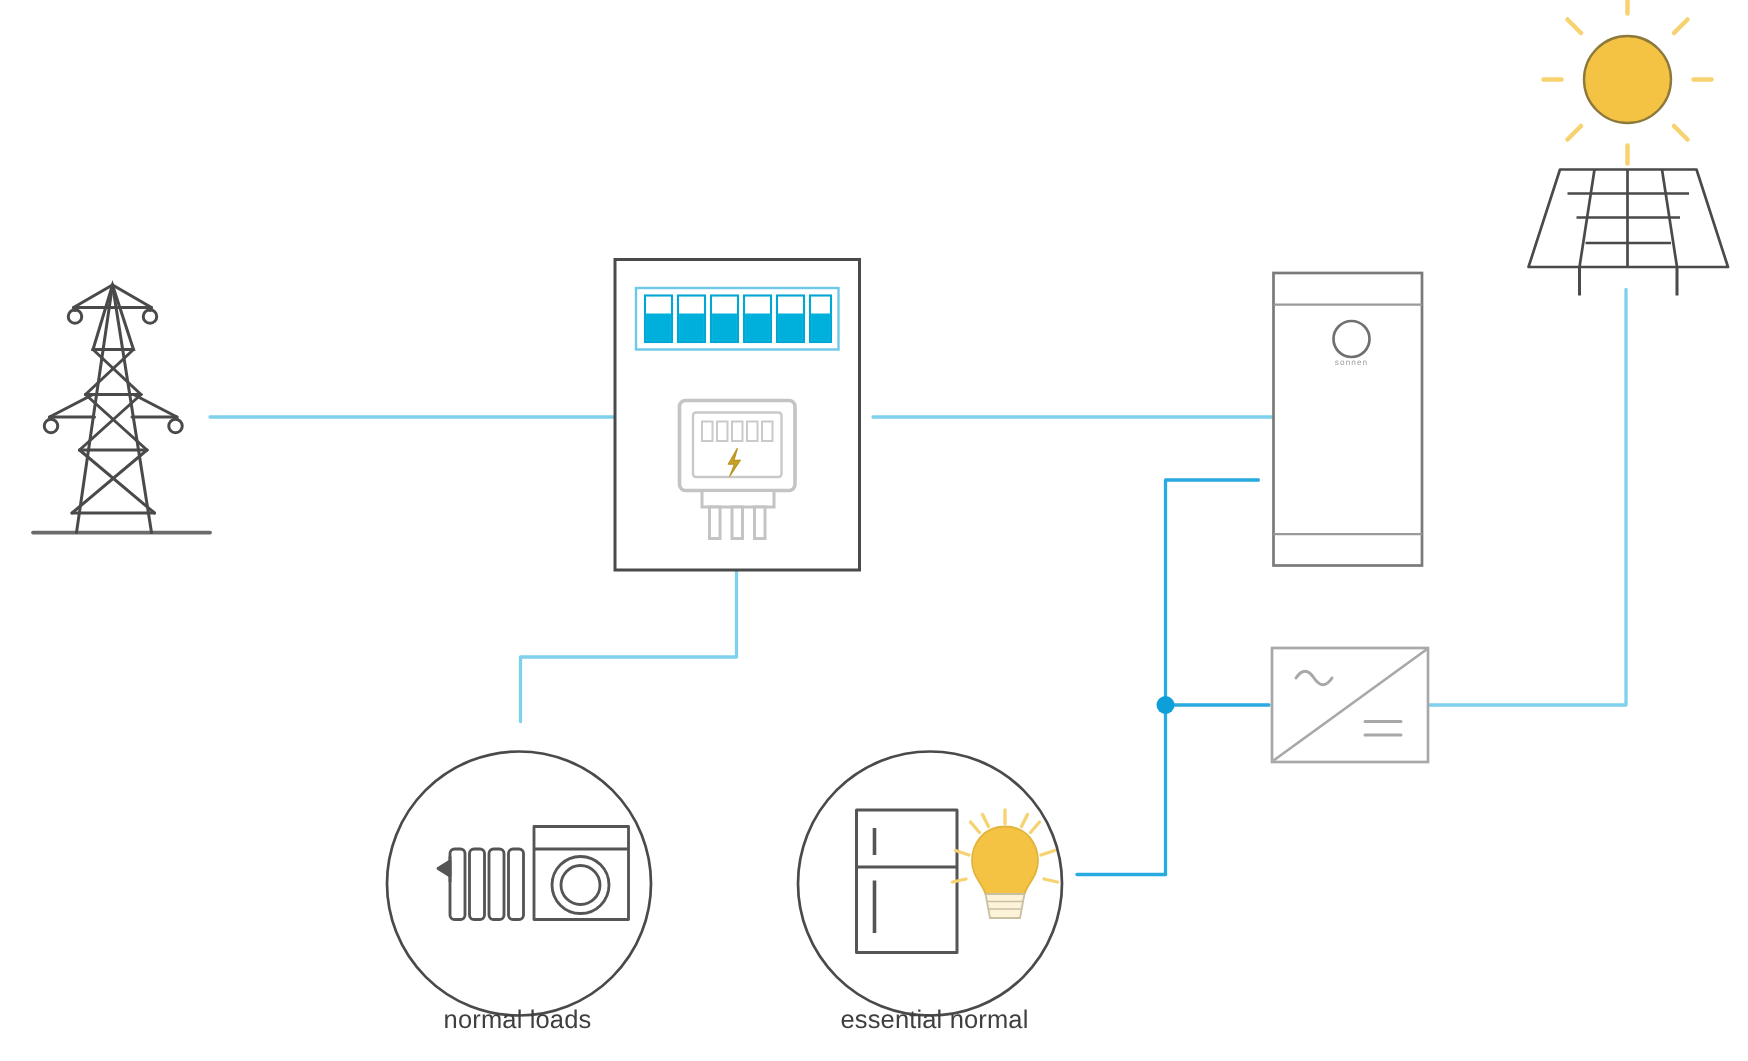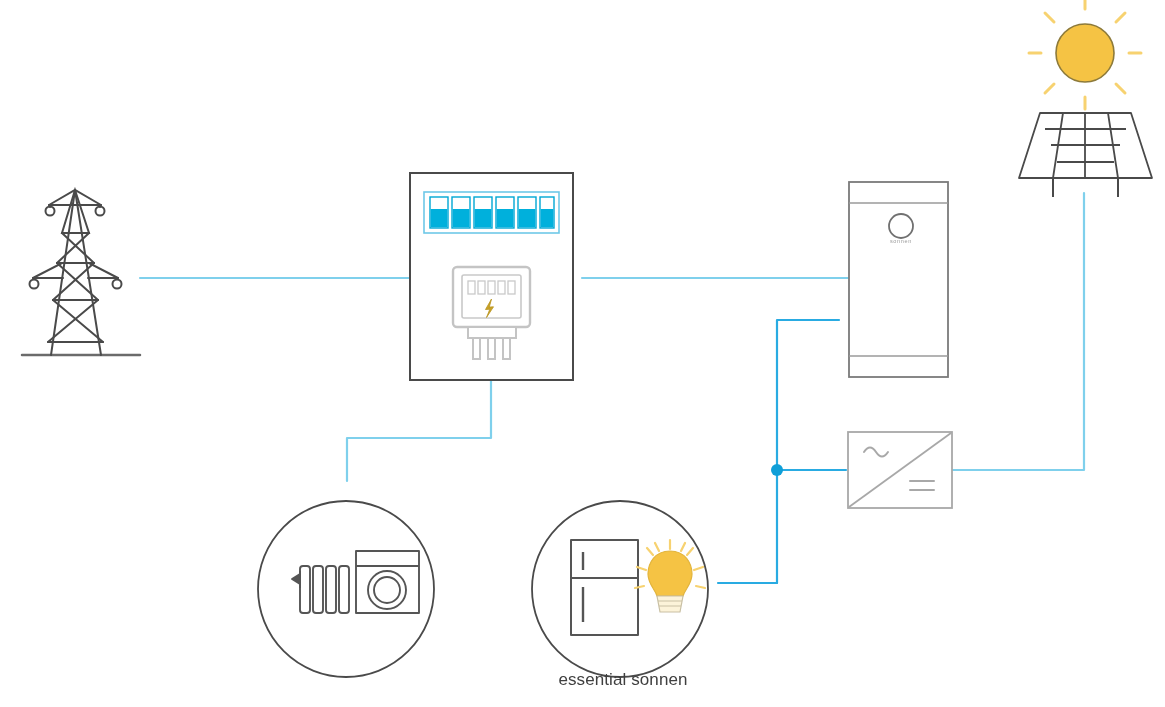--- a/index.html
+++ b/index.html
@@ -250,16 +250,17 @@
         <path d="M 657 596 L 683 596 L 680 612 L 660 612 Z" fill="#FCF3D9" stroke="#C9C0A4" stroke-width="1.2"></path>
         <g stroke="#C9C0A4" stroke-width="1">
           <line x1="658" y1="601" x2="682" y2="601"></line>
           <line x1="659" y1="606" x2="681" y2="606"></line>
         </g>
       </g>
     </g>
 
   </svg>
 
-
-  <div class="load-label" id="label-essential-loads">essential sonnen</div>
+  <div class="load-label" id="label-normal-loads">normal loads</div>
+
+  <div class="load-label" id="label-essential-loads">essential normal</div>
 
 </div>
 
 </body></html>

